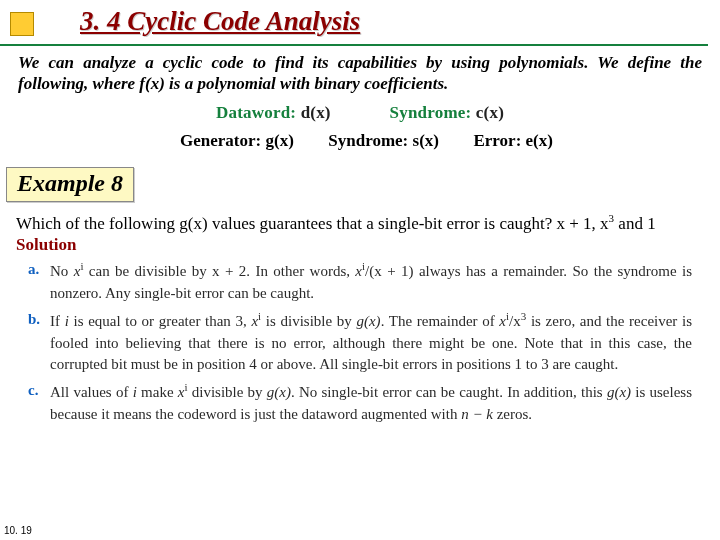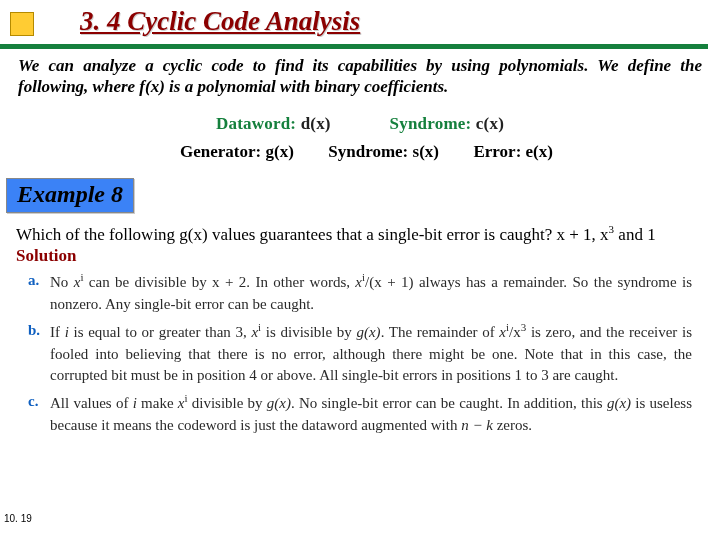--- a/index.html
+++ b/index.html
@@ -8,21 +8,21 @@
     width: 720px;
     height: 540px;
     font-family: "Times New Roman", serif;
     background: #fff;
     position: relative;
     overflow: hidden;
   }
   .title-bar {
     position: relative;
     height: 40px;
-    border-bottom: 5px solid #15803d;
+    border-bottom: 2px solid #15803d;
     margin: 4px 12px 0 0;
   }
   .yellow-block {
     position: absolute;
     left: 10px;
     top: 8px;
     width: 22px;
     height: 22px;
     background: #ffcc33;
     border: 1px solid #b58a00;
@@ -32,21 +32,21 @@
     left: 80px;
     top: 2px;
     font-size: 27px;
     font-weight: bold;
     font-style: italic;
     color: #8b0000;
     text-decoration: underline;
     text-shadow: 1px 1px 0 rgba(0,0,0,0.2);
   }
   .intro {
-    margin: 6px 18px 16px 18px;
+    margin: 6px 18px 8px 18px;
     font-size: 17px;
     font-style: italic;
     font-weight: bold;
     text-align: justify;
     line-height: 1.25;
   }
   .defs {
     margin: 4px 0 10px 0;
     text-align: center;
     font-family: "Times New Roman", serif;
@@ -63,21 +63,21 @@
     margin-top: 8px;
     font-size: 17px;
     font-weight: bold;
     padding-left: 13px;
   }
   .defs-row2 .gap { display:inline-block; width:26px; }
   .fn { }
   .example-badge {
     margin: 6px 0 0 6px;
     display: inline-block;
-    background: #3b82f6;
+    background: #fef9c3;
     border: 1px solid #888;
     padding: 2px 10px 4px 10px;
     font-size: 24px;
     font-weight: bold;
     font-style: italic;
     box-shadow: 1px 1px 0 #ccc;
   }
   .question {
     margin: 10px 16px 2px 16px;
     font-size: 17px;
@@ -107,21 +107,21 @@
     color: #1060c0;
     font-weight: bold;
     width: 22px;
     flex: 0 0 22px;
   }
   .answers .body { flex: 1; }
   .xi { font-style: italic; }
   .page-num {
     position: absolute;
     left: 4px;
-    bottom: 16px;
+    bottom: 4px;
     font-size: 10px;
     font-family: Arial, sans-serif;
   }
 </style>
 </head>
 <body>
 
 
 
 <div class="title-bar">

